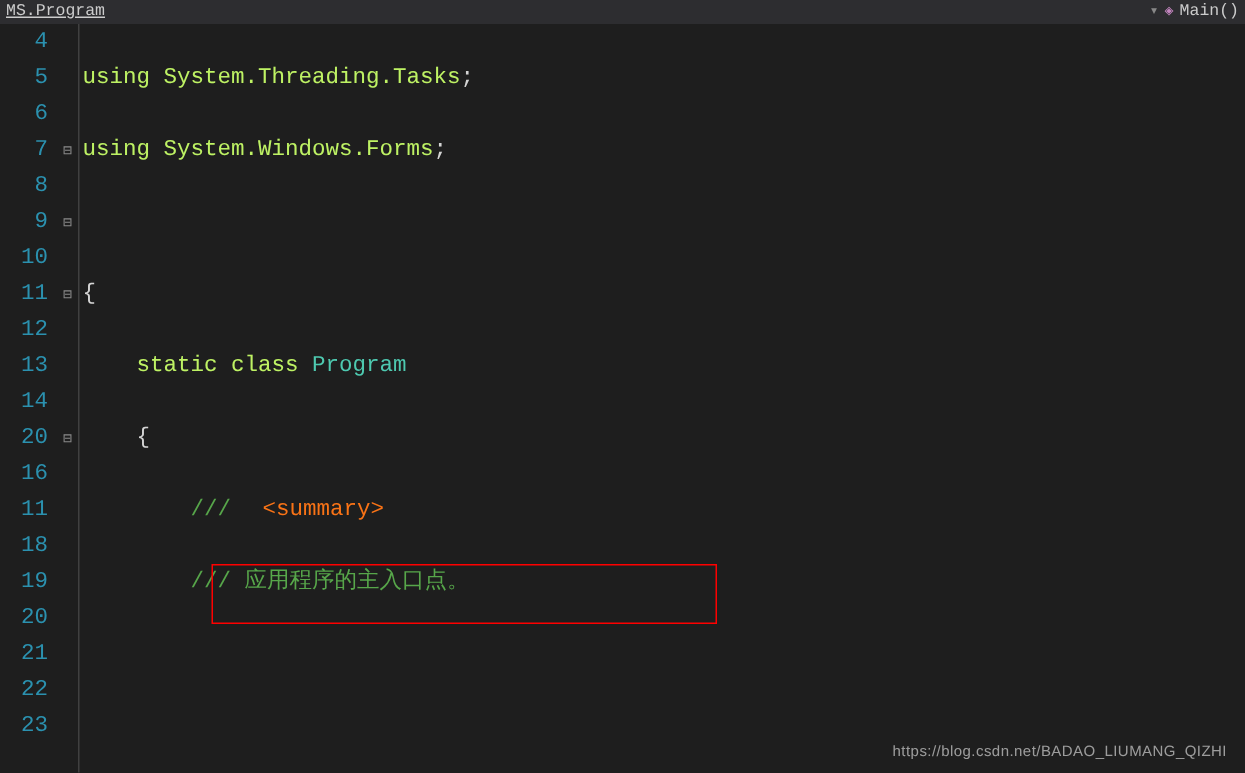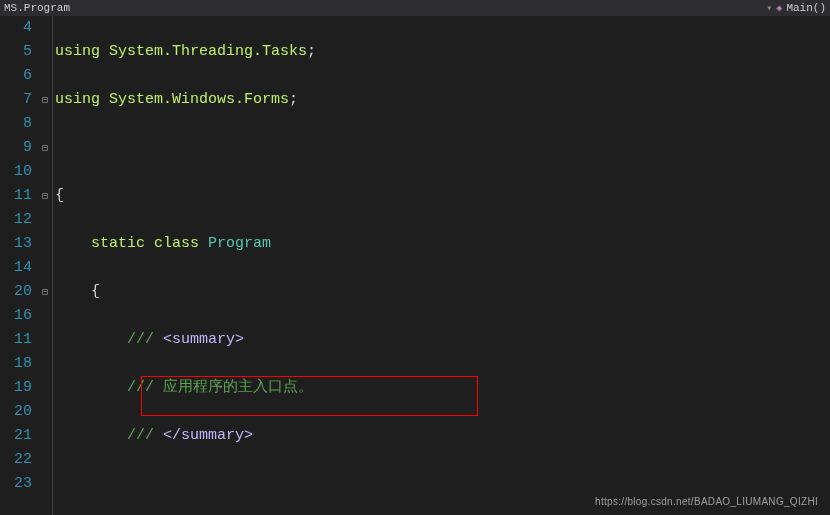--- a/index.html
+++ b/index.html
@@ -15,21 +15,21 @@
 }
 .top-bar {
   display: flex;
   align-items: center;
   height: 16px;
   background: #2d2d30;
   font-size: 11px;
   color: #cccccc;
   padding: 0 4px;
 }
-.top-left { flex: 1; }
+.top-left { flex: 1; text-decoration: underline; }
 .top-right { display: flex; align-items: center; gap: 4px; }
 .dropdown-arrow { color: #888; font-size: 10px; }
 .cube-icon { color: #c586c0; font-size: 10px; }
 .editor {
   display: flex;
   background: #1e1e1e;
 }
 .gutter {
   width: 38px;
   text-align: right;
@@ -52,21 +52,21 @@
   line-height: 24px;
   white-space: pre;
   position: relative;
   border-left: 1px solid #404040;
   padding-left: 2px;
 }
 .line { height: 24px; display: block; position: relative; }
 .kw { color: #bef264; }
 .type { color: #4ec9b0; }
 .comment { color: #57a64a; }
-.comment-tag { color: #c4b5fd; }
+.comment-tag { color: #f97316; margin-left: 12px; }
 .punc { color: #d4d4d4; }
 .ident { color: #bef264; }
 .redbox {
   position: absolute;
   border: 1px solid #ff0000;
   pointer-events: none;
 }
 .watermark {
   position: absolute;
   right: 12px;
@@ -140,21 +140,20 @@
   </div>
   <div class="code">
 <span class="line"><span class="kw">using</span> <span class="ident">System.Threading.Tasks</span><span class="punc">;</span></span>
 <span class="line"><span class="kw">using</span> <span class="ident">System.Windows.Forms</span><span class="punc">;</span></span>
 <span class="line"></span>
 <span class="line"><span class="punc">{</span></span>
 <span class="line">    <span class="kw">static class</span> <span class="type">Program</span></span>
 <span class="line">    <span class="punc">{</span></span>
 <span class="line">        <span class="comment">/// </span><span class="comment-tag">&lt;summary&gt;</span></span>
 <span class="line">        <span class="comment">/// 应用程序的主入口点。</span></span>
-<span class="line">        <span class="comment">/// </span><span class="comment-tag">&lt;/summary&gt;</span></span>
 
 
 
 
 
 
 
 
 
 

